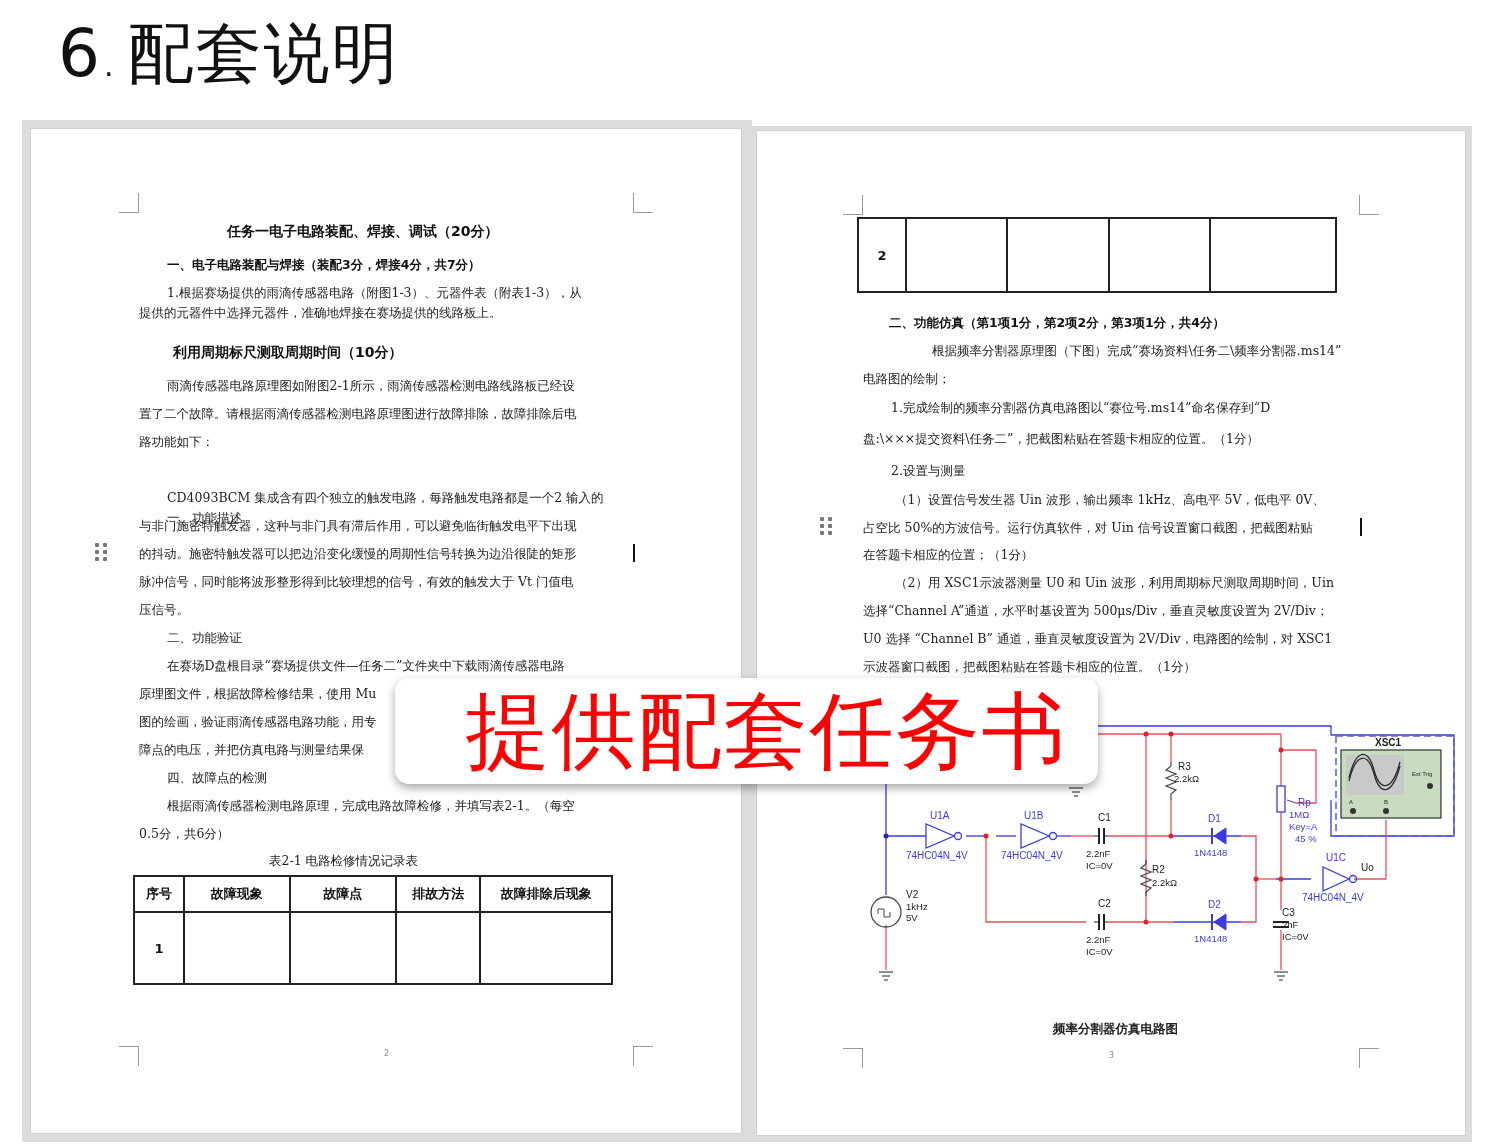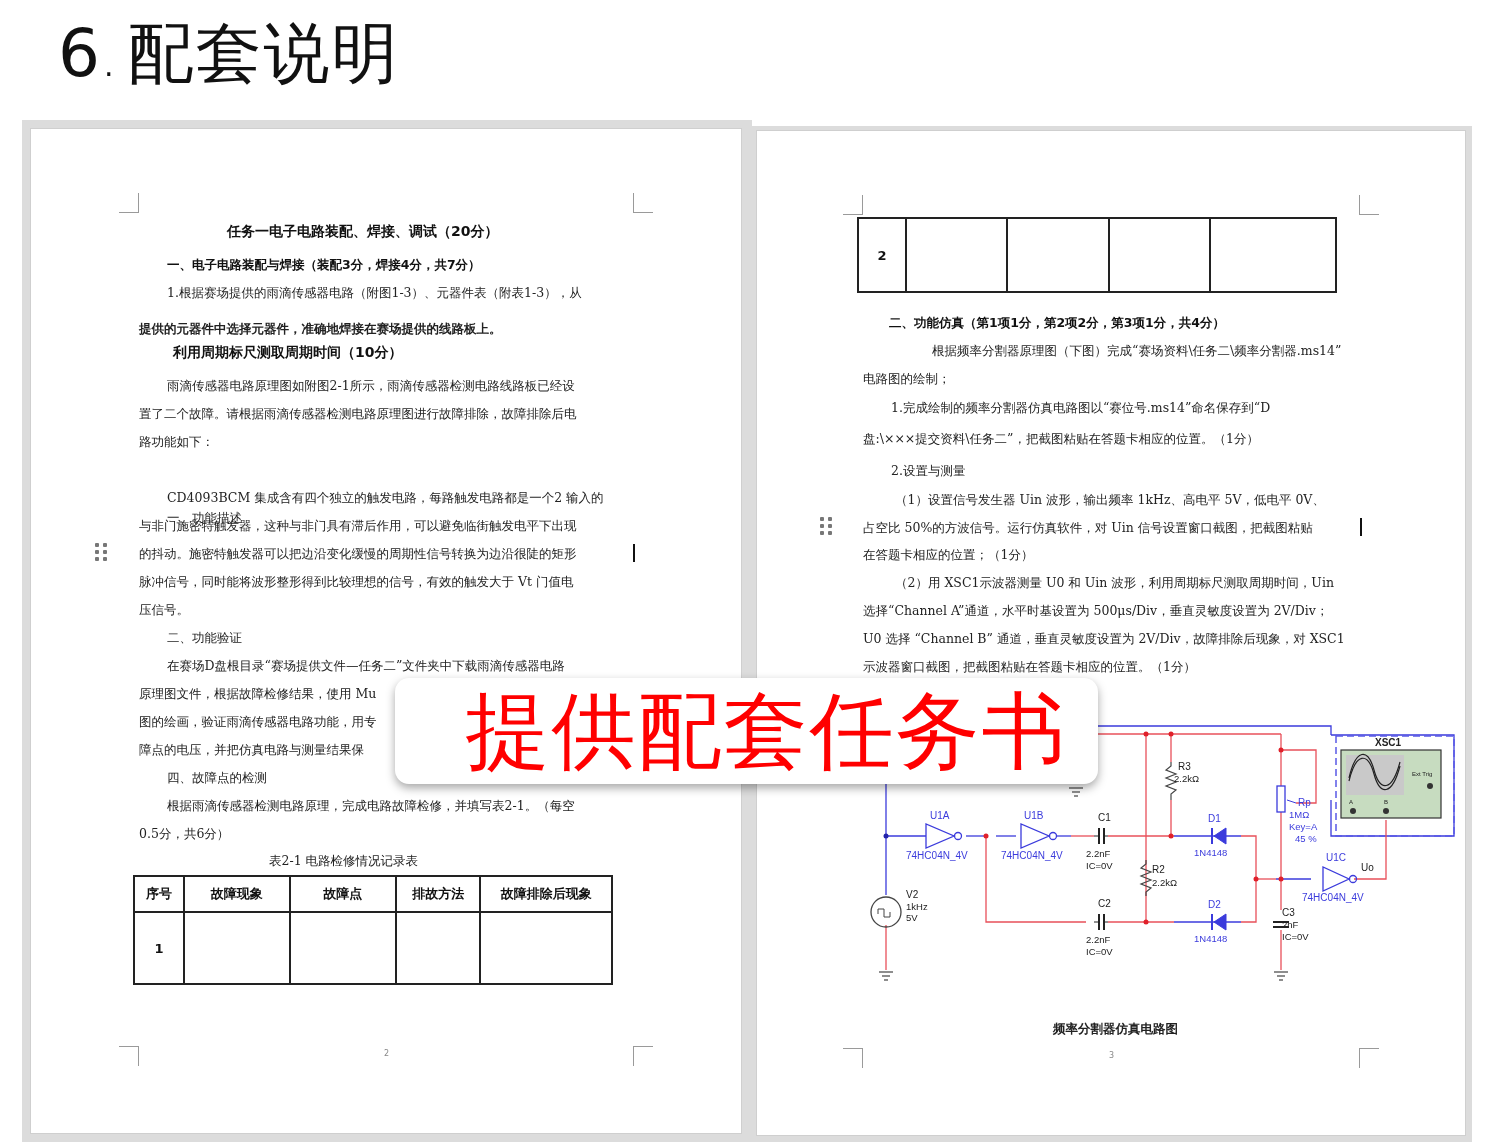--- a/index.html
+++ b/index.html
@@ -75,21 +75,21 @@
 <div class="page-frame" id="frame-left"></div>
 <div class="page" id="page-left">
   <div class="corner tl" style="left:88px;top:64px;"></div>
   <div class="corner tr" style="left:602px;top:64px;"></div>
   <div class="corner bl" style="left:88px;top:917px;"></div>
   <div class="corner br" style="left:602px;top:917px;"></div>
 
   <div class="doc-text doc-bold" style="left:196px;top:94px;font-size:14px;">任务一电子电路装配、焊接、调试（20分）</div>
   <div class="doc-text doc-bold" style="left:136px;top:128px;font-size:12.5px;">一、电子电路装配与焊接（装配3分，焊接4分，共7分）</div>
   <div class="doc-text" style="left:136px;top:156px;">1.根据赛场提供的雨滴传感器电路（附图1-3）、元器件表（附表1-3），从</div>
-  <div class="doc-text" style="left:108px;top:192px;font-weight:bold;">提供的元器件中选择元器件，准确地焊接在赛场提供的线路板上。</div>
+  <div class="doc-text" style="left:108px;top:176px;">提供的元器件中选择元器件，准确地焊接在赛场提供的线路板上。</div>
 
   <div class="doc-text doc-bold" style="left:142px;top:215px;font-size:14px;">利用周期标尺测取周期时间（10分）</div>
   <div class="doc-text" style="left:136px;top:249px;">雨滴传感器电路原理图如附图2-1所示，雨滴传感器检测电路线路板已经设</div>
   <div class="doc-text" style="left:108px;top:277px;">置了二个故障。请根据雨滴传感器检测电路原理图进行故障排除，故障排除后电</div>
   <div class="doc-text" style="left:108px;top:305px;">路功能如下：</div>
   <div class="doc-text" style="left:136px;top:333px;margin-top:48px;">一、功能描述</div>
   <div class="doc-text" style="left:136px;top:361px;">CD4093BCM 集成含有四个独立的触发电路，每路触发电路都是一个2 输入的</div>
   <div class="doc-text" style="left:108px;top:389px;">与非门施密特触发器，这种与非门具有滞后作用，可以避免临街触发电平下出现</div>
   <div class="doc-text" style="left:108px;top:417px;">的抖动。施密特触发器可以把边沿变化缓慢的周期性信号转换为边沿很陡的矩形</div>
   <div style="position:absolute;left:602px;top:415px;width:2px;height:18px;background:#111;"></div>
@@ -159,21 +159,21 @@
   <div class="doc-text" style="left:106px;top:240px;">电路图的绘制；</div>
   <div class="doc-text" style="left:134px;top:269px;">1.完成绘制的频率分割器仿真电路图以“赛位号.ms14”命名保存到“D</div>
   <div class="doc-text" style="left:106px;top:300px;">盘:\×××提交资料\任务二”，把截图粘贴在答题卡相应的位置。（1分）</div>
   <div class="doc-text" style="left:134px;top:332px;">2.设置与测量</div>
   <div class="doc-text" style="left:138px;top:361px;">（1）设置信号发生器 Uin 波形，输出频率 1kHz、高电平 5V，低电平 0V、</div>
   <div class="doc-text" style="left:106px;top:389px;">占空比 50%的方波信号。运行仿真软件，对 Uin 信号设置窗口截图，把截图粘贴</div>
   <div style="position:absolute;left:603px;top:387px;width:2px;height:18px;background:#111;"></div>
   <div class="doc-text" style="left:106px;top:416px;">在答题卡相应的位置；（1分）</div>
   <div class="doc-text" style="left:138px;top:444px;">（2）用 XSC1示波器测量 U0 和 Uin 波形，利用周期标尺测取周期时间，Uin</div>
   <div class="doc-text" style="left:106px;top:472px;">选择“Channel A”通道，水平时基设置为 500μs/Div，垂直灵敏度设置为 2V/Div；</div>
-  <div class="doc-text" style="left:106px;top:500px;">U0 选择 “Channel B” 通道，垂直灵敏度设置为 2V/Div，故障排除后现象，对 XSC1</div>
+  <div class="doc-text" style="left:106px;top:500px;">U0 选择 “Channel B” 通道，垂直灵敏度设置为 2V/Div，电路图的绘制，对 XSC1</div>
   <div class="doc-text" style="left:106px;top:528px;">示波器窗口截图，把截图粘贴在答题卡相应的位置。（1分）</div>
 
   <div class="caption" style="left:296px;top:890px;">频率分割器仿真电路图</div>
   <div class="page-num" style="left:352px;top:920px;">3</div>
 </div>
 <div class="drag-handle" style="left:820px;top:517px;">
     <i></i>
     <i></i>
     <i></i>
     <i></i>

